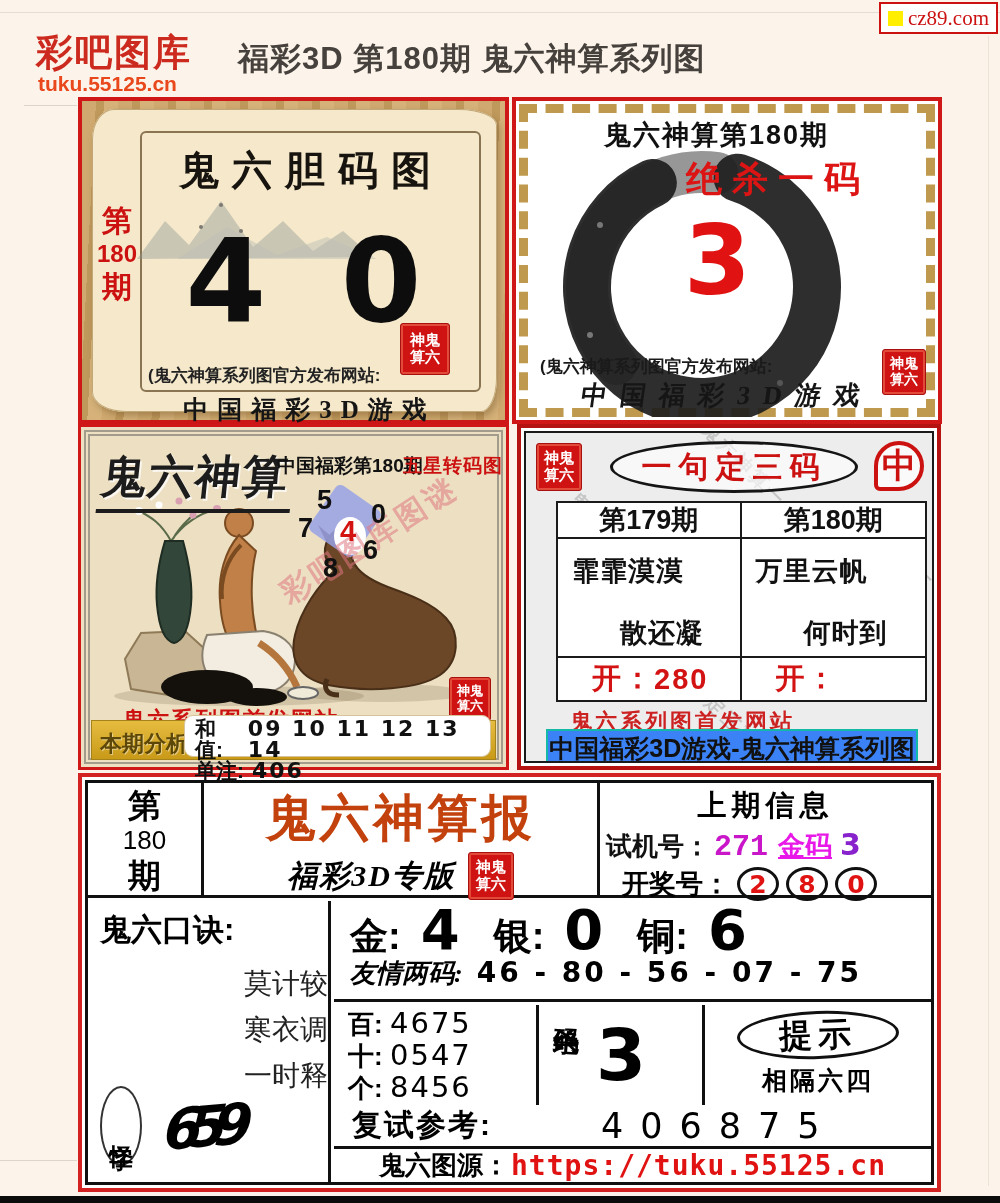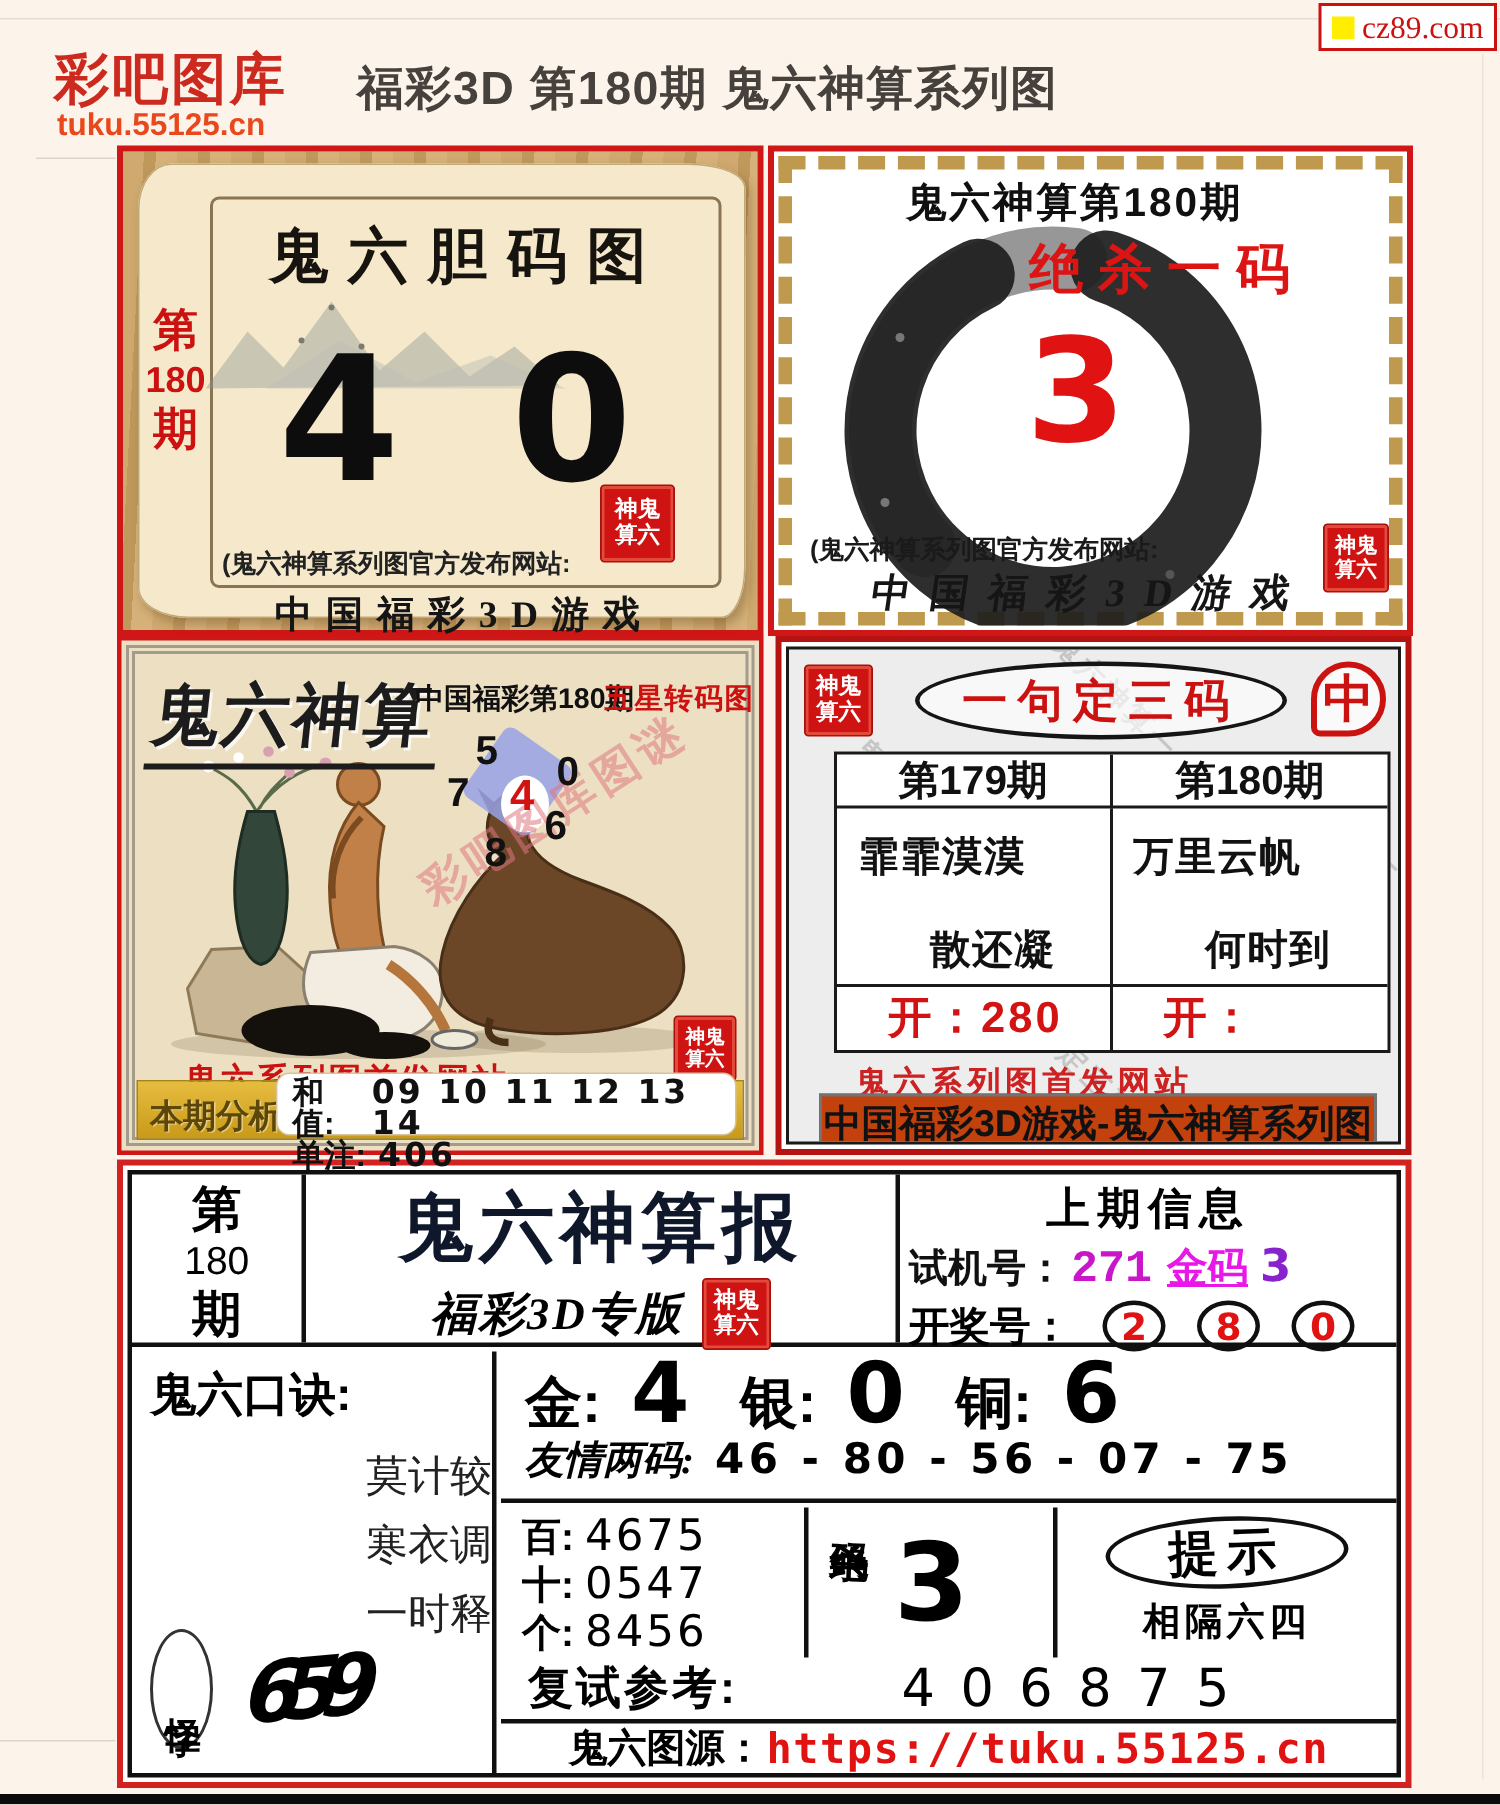--- a/index.html
+++ b/index.html
@@ -83,42 +83,42 @@
   .p4-table { position:absolute; left:30px; top:68px; width:371px; height:201px; background:#fff; border:2px solid #1a1a1a; display:grid; grid-template-columns:1fr 1fr; grid-template-rows:36px 1fr 42px; }
   .p4-cell { border-right:2px solid #1a1a1a; border-bottom:2px solid #1a1a1a; }
   .p4-cell.last { border-right:none; }
   .p4-cell.bottomrow { border-bottom:none; }
   .p4-ih { display:flex; align-items:center; justify-content:center; font-size:27px; font-weight:bold; color:#111; }
   .p4-verse { padding:14px 6px 0 14px; }
   .p4-verse .l1 { font-size:27px; font-weight:bold; color:#111; letter-spacing:1px; }
   .p4-verse .l2 { font-size:27px; font-weight:bold; color:#111; margin:26px 0 0 48px; letter-spacing:1px; }
   .p4-open { display:flex; align-items:center; padding-left:34px; font-size:29px; font-weight:bold; color:#d31313; letter-spacing:2px; }
   .p4-sitenote { position:absolute; left:44px; top:274px; font-size:22px; font-weight:bold; color:#cc2222; letter-spacing:3px; }
-  .p4-footer { position:absolute; left:20px; right:14px; top:296px; height:38px; background:#c2410c; border:2px solid #737373; display:flex; align-items:center; justify-content:center; font-size:25px; font-weight:bold; color:#111; }
+  .p4-footer { position:absolute; left:20px; right:14px; top:296px; height:38px; background:#3b82f6; border:2px solid #14b8a6; display:flex; align-items:center; justify-content:center; font-size:25px; font-weight:bold; color:#111; }
 
   
   #p5 { left:78px; top:773px; width:863px; height:419px; border:4px solid #d32222; background:#fff; }
   .p5-inner { position:absolute; left:3px; right:3px; top:3px; bottom:3px; border:3px solid #101010; background:#fff; }
   .p5-header { position:absolute; left:0; top:0; right:0; height:115px; border-bottom:3px solid #101010; display:flex; }
   .p5-issue { width:116px; border-right:3px solid #101010; text-align:center; padding-top:4px; }
   .p5-issue .c { font-size:33px; font-weight:bold; line-height:37px; }
   .p5-issue .n { font-size:26px; line-height:33px; }
   .p5-titlecell { width:396px; border-right:3px solid #101010; text-align:center; }
-  .p5-title { font-size:50px; font-weight:bold; letter-spacing:4px; margin-top:2px; color:#0f172a; }
+  .p5-title { font-size:50px; font-weight:bold; letter-spacing:4px; margin-top:2px; color:#c2410c; }
   .p5-subrow { display:flex; align-items:center; justify-content:center; gap:12px; margin-top:0px; }
   .p5-subtitle { font-size:30px; font-weight:bold; font-style:italic; letter-spacing:2px; font-family:"Liberation Serif", serif; }
   .p5-subrow .seal { width:46px; height:48px; font-size:15px; }
   .p5-infocell { flex:1; padding-top:3px; }
   .p5-info-title { text-align:center; font-size:29px; font-weight:bold; letter-spacing:5px; }
   .p5-line2 { padding-left:6px; margin-top:1px; display:flex; align-items:baseline; }
   .p5-line2 .bl { font-size:26px; font-weight:bold; color:#111; }
   .shiji-val { font-size:30px; font-weight:bold; color:#c816c8; margin:0 10px 0 4px; font-family:Liberation Mono, monospace; }
   .jinma-lab { font-size:27px; font-weight:bold; color:#e818e8;text-decoration:underline; }
   .jinma-val { font-size:30px; font-weight:bold; color:#8822cc; margin-left:8px; font-family:"DejaVu Sans", sans-serif; }
-  .p5-line3 { padding-left:6px; margin-top:2px; display:flex; align-items:center; gap:21px; }
+  .p5-line3 { padding-left:22px; margin-top:2px; display:flex; align-items:center; gap:7px; }
   .p5-line3 .bl { font-size:27px; font-weight:bold; }
   .ball { width:42px; height:34px; border:3px solid #101010; border-radius:50%; display:flex; align-items:center; justify-content:center; color:#e01212; font-size:25px; font-weight:bold; font-family:"DejaVu Sans", sans-serif; }
   .p5-left { position:absolute; left:0; top:118px; width:243px; bottom:0; border-right:3px solid #101010; }
   .p5-koujue-label { font-size:31px; font-weight:bold; margin:8px 0 0 12px; }
   .p5-koujue-lines { margin-top:10px; text-align:right; font-size:28px; line-height:46px; color:#222; }
   .p5-guaizi { position:absolute; bottom:16px; left:12px; display:flex; align-items:center; gap:22px; }
   .p5-guaizi-stamp { width:42px; height:80px; border:2px solid #333; border-radius:50%; display:flex; align-items:center; justify-content:center; writing-mode:vertical-rl; text-orientation:upright; font-size:24px; font-weight:bold; }
   .p5-guaizi-value { font-size:56px; font-weight:bold; font-style:italic; letter-spacing:-14px; transform:rotate(-5deg) skewX(-8deg); font-family:"DejaVu Sans", sans-serif; padding-right:14px; }
   .p5-right { position:absolute; left:246px; top:118px; right:0; bottom:0; }
   .p5-r1 { position:absolute; top:0; left:0; right:0; height:101px; border-bottom:3px solid #101010; }

